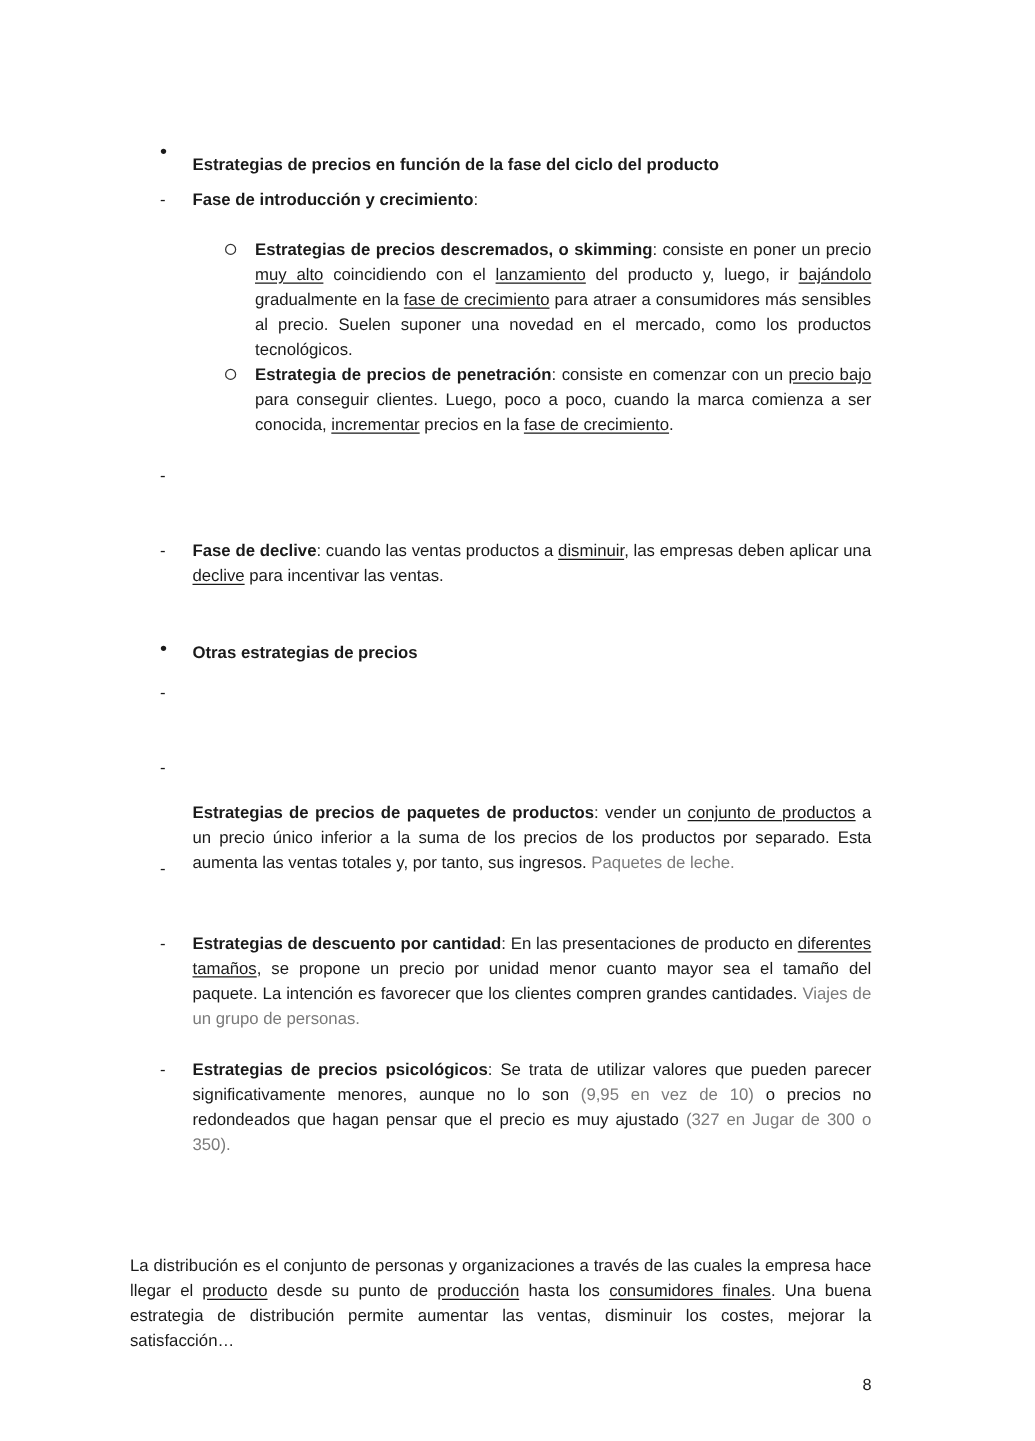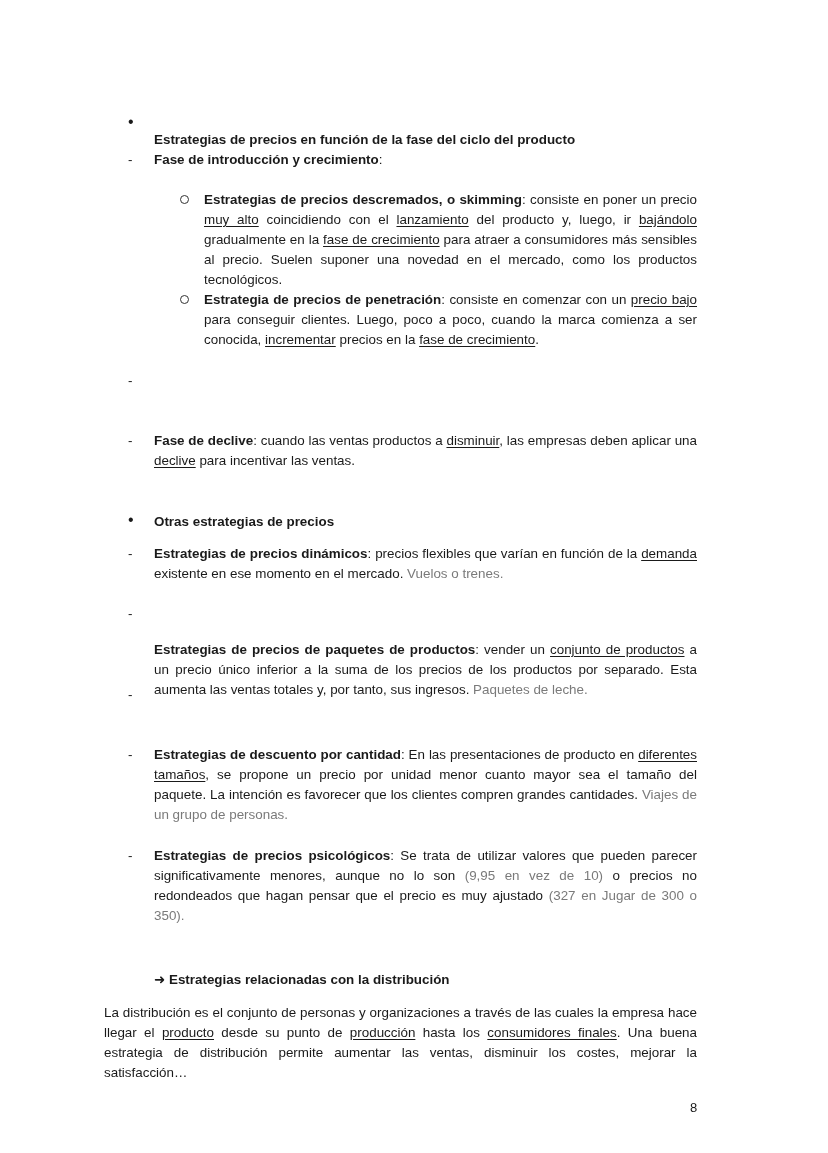--- a/index.html
+++ b/index.html
@@ -14,51 +14,49 @@
   .bullet { font-size: 16px; }
   .circle { width: 7px; height: 7px; border: 1px solid #333; border-radius: 50%; display: inline-block; }
   .pagenum { position: absolute; left: 690px; top: 1100px; font-size: 13px; }
 </style>
 </head>
 <body>
 
 <div class="page">
 
   <span class="marker bullet" style="left:128px; top:112px;">•</span>
-  <div class="blk b" style="left:154px; top:130px; width:560px;">Estrategias de precios en función de la fase del ciclo del producto</div>
+  <div class="blk b" style="left:154px; top:122px; width:560px;">Estrategias de precios en función de la fase del ciclo del producto</div>
 
   <span class="marker" style="left:128px; top:150px;">-</span>
   <div class="blk" style="left:154px; top:150px; width:560px;"><span class="b">Fase de introducción y crecimiento</span><span>:</span></div>
 
   <span class="marker" style="left:180px; top:190px;"><span class="circle"></span></span>
   <div class="blk" style="left:204px; top:190px; width:493px;"><span class="b">Estrategias de precios descremados, o skimming</span><span>: consiste en poner un precio </span><u>muy alto</u><span> coincidiendo con el </span><u>lanzamiento</u><span> del producto y, luego, ir </span><u>bajándolo</u><span> gradualmente en la </span><u>fase de crecimiento</u><span> para atraer a consumidores más sensibles al precio. Suelen suponer una novedad en el mercado, como los productos tecnológicos.</span></div>
 
   <span class="marker" style="left:180px; top:290px;"><span class="circle"></span></span>
   <div class="blk" style="left:204px; top:290px; width:493px;"><span class="b">Estrategia de precios de penetración</span><span>: consiste en comenzar con un </span><u>precio bajo</u><span> para conseguir clientes. Luego, poco a poco, cuando la marca comienza a ser conocida, </span><u>incrementar</u><span> precios en la </span><u>fase de crecimiento</u><span>.</span></div>
 
   <span class="marker" style="left:128px; top:371px;">-</span>
 
   <span class="marker" style="left:128px; top:431px;">-</span>
   <div class="blk" style="left:154px; top:431px; width:543px;"><span class="b">Fase de declive</span><span>: cuando las ventas productos a </span><u>disminuir</u><span>, las empresas deben aplicar una </span><u>declive</u><span> para incentivar las ventas.</span></div>
 
   <span class="marker bullet" style="left:128px; top:510px;">•</span>
   <div class="blk b" style="left:154px; top:512px; width:560px;">Otras estrategias de precios</div>
 
   <span class="marker" style="left:128px; top:544px;">-</span>
-  <div class="blk" style="left:154px; top:544px; width:543px;"><span class="b">Estrategias de precios dinámicos</span><span>: precios flexibles que varían en función de la </span><u>demanda</u><span> existente en ese momento en el mercado. </span><span class="grey">Vuelos o trenes.</span></div>
 
   <span class="marker" style="left:128px; top:604px;">-</span>
   <div class="blk" style="left:154px; top:604px; width:543px;margin-top:36px;"><span class="b">Estrategias de precios de paquetes de productos</span><span>: vender un </span><u>conjunto de productos</u><span> a un precio único inferior a la suma de los precios de los productos por separado. Esta aumenta las ventas totales y, por tanto, sus ingresos. </span><span class="grey">Paquetes de leche.</span></div>
 
   <span class="marker" style="left:128px; top:685px;">-</span>
 
   <span class="marker" style="left:128px; top:745px;">-</span>
   <div class="blk" style="left:154px; top:745px; width:543px;"><span class="b">Estrategias de descuento por cantidad</span><span>: En las presentaciones de producto en </span><u>diferentes tamaños</u><span>, se propone un precio por unidad menor cuanto mayor sea el tamaño del paquete. La intención es favorecer que los clientes compren grandes cantidades. </span><span class="grey">Viajes de un grupo de personas.</span></div>
 
   <span class="marker" style="left:128px; top:846px;">-</span>
   <div class="blk" style="left:154px; top:846px; width:543px;"><span class="b">Estrategias de precios psicológicos</span><span>: Se trata de utilizar valores que pueden parecer significativamente menores, aunque no lo son </span><span class="grey">(9,95 en vez de 10)</span><span> o precios no redondeados que hagan pensar que el precio es muy ajustado </span><span class="grey">(327 en Jugar de 300 o 350).</span></div>
 
-  <div class="blk b" style="left:154px; top:970px; width:560px;"><span>➜</span> <span>Estrategias relacionadas con la distribución</span></div>
 
   <div class="blk" style="left:104px; top:1003px; width:593px;"><span>La distribución es el conjunto de personas y organizaciones a través de las cuales la empresa hace llegar el </span><u>producto</u><span> desde su punto de </span><u>producción</u><span> hasta los </span><u>consumidores finales</u><span>. Una buena estrategia de distribución permite aumentar las ventas, disminuir los costes, mejorar la satisfacción…</span></div>
 
   <div class="pagenum">8</div>
 </div>
 
 </body></html>

